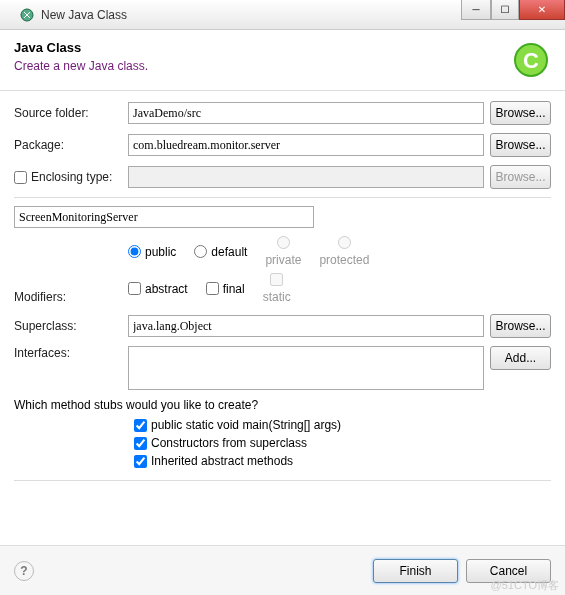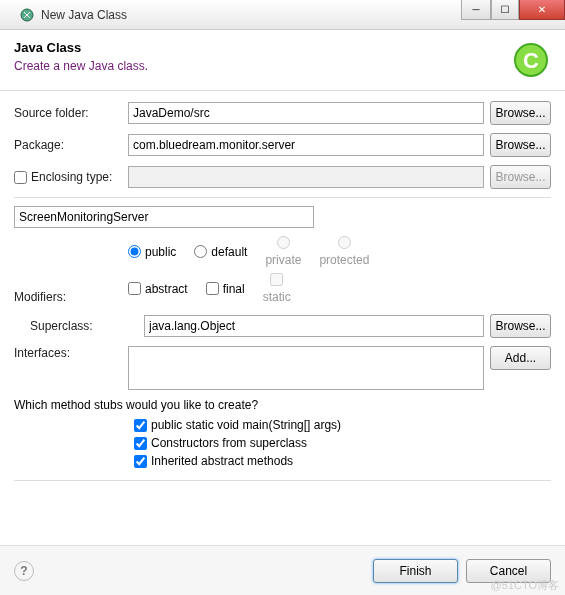--- a/index.html
+++ b/index.html
@@ -11,21 +11,21 @@
 .winbtn { width: 30px; height: 20px; border: 1px solid #aaa; background: linear-gradient(#f8f8f8,#e0e0e0); border-top: none; display: flex; align-items: center; justify-content: center; font-size: 10px; }
 .winbtn.max { width: 28px; }
 .winbtn.close { width: 46px; background: linear-gradient(#e77,#c43); color: #fff; border-color: #933; }
 .header { padding: 10px 14px; background: #fff; display: flex; justify-content: space-between; align-items: flex-start; border-bottom: 1px solid #ddd; }
 .header-text h2 { font-size: 13px; font-weight: bold; margin-bottom: 4px; }
 .header-text p { color: #701a75; }
 .header-icon { width: 40px; height: 40px; }
 .content { padding: 10px 14px; }
 .row { display: flex; align-items: center; margin-bottom: 8px; gap: 6px; }
 .label { width: 108px; color: #222; }
-.input { flex: 1; height: 22px; border: 1px solid #aaa; padding: 2px 4px; background: #fff; font-size: 12px; }
+.input { flex: 1; height: 22px; border: 1px solid #aaa; padding: 2px 4px; background: #fff; font-size: 12px; font-family: Liberation Serif, serif; }
 .input.disabled { background: #f0f0f0; color: #999; }
 .btn { width: 61px; height: 24px; border: 1px solid #999; background: linear-gradient(#fafafa,#e4e4e4); font-size: 12px; cursor: pointer; border-radius: 3px; }
 .btn:disabled { color: #999; }
 .sep { height: 1px; background: #ddd; margin: 8px 0; }
 .radio-row, .check-row { display: flex; gap: 18px; align-items: center; }
 .radio-row label, .check-row label { display: flex; align-items: center; gap: 4px; }
 .radio-row .disabled, .check-row .disabled { color: #999; flex-direction: column; }
 .textarea { flex: 1; height: 44px; border: 1px solid #aaa; background: #fff; resize: none; }
 .sidebtns { display: flex; flex-direction: column; gap: 6px; }
 .question { margin-top: 8px; margin-bottom: 6px; }
@@ -129,21 +129,21 @@
             <span>final</span>
           </label>
         <label class="disabled">
             <input type="checkbox" disabled="" style="">
             <span>static</span>
           </label>
       </div>
     </div>
   </div>
 
-  <div class="row" style="margin-top:10px;margin-left:16px;">
+  <div class="row" style="margin-top:10px;">
     <span class="label">Superclass:</span>
     <input class="input" value="java.lang.Object" style="">
     <button class="btn">Browse...</button>
   </div>
 
   <div class="row" style="align-items:flex-start;">
     <span class="label">Interfaces:</span>
     <textarea class="textarea" style=""></textarea>
     <div class="sidebtns">
       <button class="btn">Add...</button>

